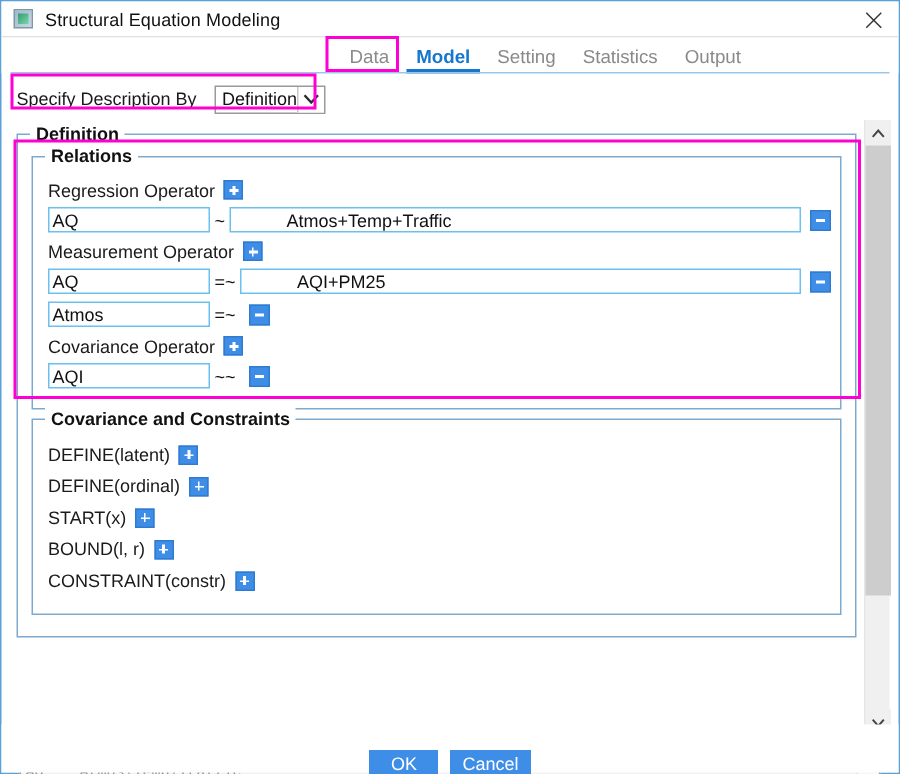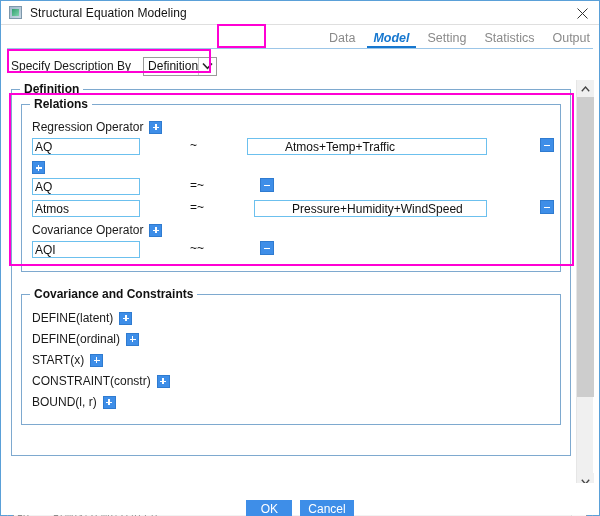--- a/index.html
+++ b/index.html
@@ -73,41 +73,41 @@
   }
   .close-btn svg { display:block; }
   
   .tabbar {
     position: relative;
     height: 24px;
     background: #ffffff;
     display: flex;
     align-items: flex-end;
     justify-content: flex-end;
+    padding-right: 96px;
     box-sizing: border-box;
   }
   .tabbar-underline {
     position: absolute;
     left: 6px;
     right: 6px;
     bottom: 0;
     height: 1px;
     background: #9cc6e8;
   }
   .tab {
     font-size: 12.5px;
     color: #8a8a8a;
     padding: 0 9px 4px 9px;
     position: relative;
     cursor: default;
   }
   .tab.active {
     color: #1677cf;
     font-weight: bold;
-    font-style: italic;
   }
   .tab.active::after {
     content: "";
     position: absolute;
     left: 3px;
     right: 3px;
     bottom: 0;
     height: 3px;
     background: #1677cf;
   }
@@ -230,26 +230,25 @@
     top: -8px;
     left: 8px;
     background: #ffffff;
     padding: 0 4px;
     font-size: 12px;
     font-weight: bold;
     color: #111;
     white-space: nowrap;
   }
   .group.inner {
-    margin: 5px 3px 22px 3px;
+    margin: 5px 3px 6px 3px;
   }
   
   .op-label-row {
     display: flex;
-    align-items: center;
     margin: 6px 0 4px 4px;
   }
   .op-label {
     font-size: 12px;
     color: #1a1a1a;
     margin-right: 6px;
   }
   .plus-btn {
     width: 13px;
     height: 13px;
@@ -283,23 +282,22 @@
     margin-left: 6px;
   }
   .minus-btn::before {
     content: "";
     position: absolute;
     left: 3px; top: 5.5px; width: 6px; height: 1.5px;
     background: #ffffff;
   }
   .eq-row {
     display: flex;
-    align-items: flex-start;
+    align-items: center;
     margin: 0 0 5px 4px;
-    gap: 47px;
   }
   .fld {
     height: 17px;
     border: 1px solid #6cc0ee;
     background: #ffffff;
     box-sizing: border-box;
     font-family: "Liberation Sans", sans-serif;
     font-size: 12px;
     color: #111;
     padding: 0 2px;
@@ -464,31 +462,32 @@
             <span class="plus-btn"></span>
           </div>
           <div class="eq-row">
             <span class="fld lhs">AQ</span>
             <span class="op-sym">~</span>
             <span class="fld rhs">Atmos+Temp+Traffic</span>
             <span class="minus-btn"></span>
           </div>
 
           <div class="op-label-row">
+            <span class="op-label">Measurement Operator</span>
             <span class="plus-btn"></span>
           </div>
           <div class="eq-row">
             <span class="fld lhs">AQ</span>
             <span class="op-sym">=~</span>
+            <span class="fld rhs">AQI+PM25</span>
             <span class="minus-btn"></span>
           </div>
           <div class="eq-row">
             <span class="fld lhs">Atmos</span>
             <span class="op-sym">=~</span>
-            <span class="fld rhs">Pressure+Humidity+WindSpeed</span>
             <span class="minus-btn"></span>
           </div>
 
           <div class="op-label-row">
             <span class="op-label">Covariance Operator</span>
             <span class="plus-btn"></span>
           </div>
           <div class="eq-row">
             <span class="fld lhs">AQI</span>
             <span class="op-sym">~~</span>
@@ -505,25 +504,25 @@
           </div>
           <div class="opline">
             <span class="op-label">DEFINE(ordinal)</span>
             <span class="plus-btn"></span>
           </div>
           <div class="opline">
             <span class="op-label">START(x)</span>
             <span class="plus-btn"></span>
           </div>
           <div class="opline">
+            <span class="op-label">BOUND(l, r)</span>
+            <span class="plus-btn"></span>
+          </div>
+          <div class="opline">
             <span class="op-label">CONSTRAINT(constr)</span>
-            <span class="plus-btn"></span>
-          </div>
-          <div class="opline">
-            <span class="op-label">BOUND(l, r)</span>
             <span class="plus-btn"></span>
           </div>
         </div>
       </div>
 
     </div>
 
     <div class="scroll-track">
       <div class="scroll-arrow top">
         <svg width="9" height="6" viewBox="0 0 9 6" aria-hidden="true">

